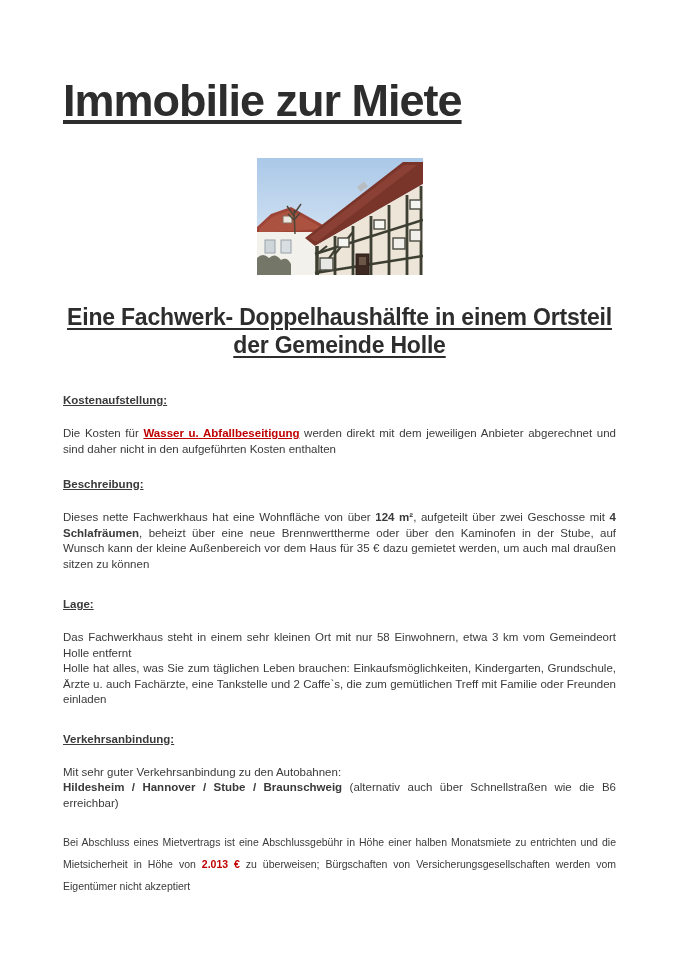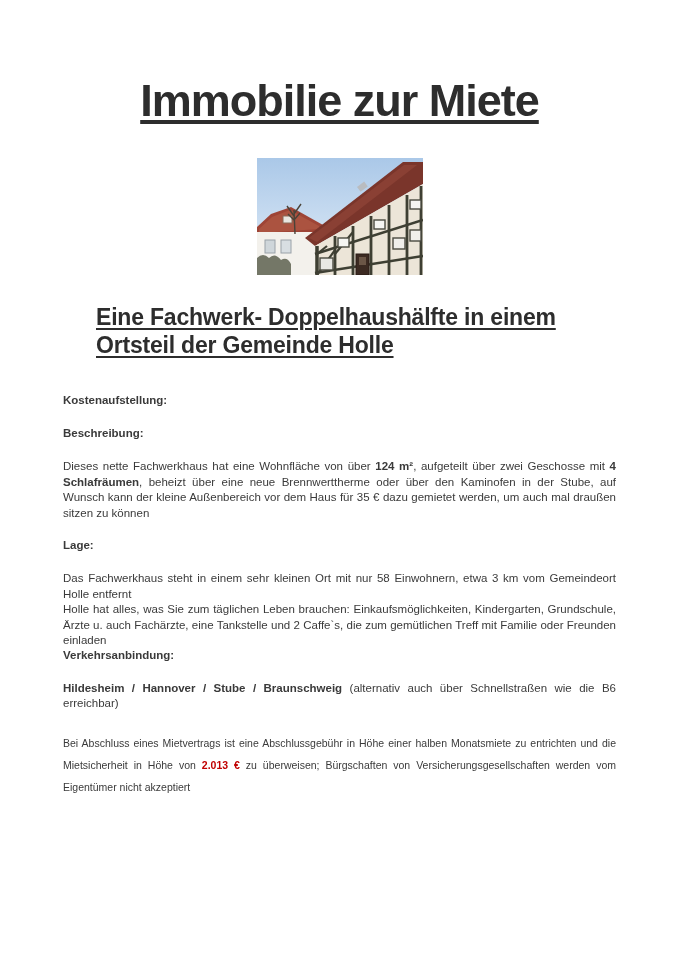--- a/index.html
+++ b/index.html
@@ -6,60 +6,61 @@
   body{
     width:679px;height:960px;background:#ffffff;overflow:hidden;
     font-family:"Liberation Sans","DejaVu Sans",sans-serif;
     -webkit-font-smoothing:antialiased;
   }
   .page{width:679px;height:960px;position:relative;}
   .content{padding:0 63px;}
 
   .doc-title{
     margin-top:76px;
-    text-align:center;
+    text-align:left;
     font-size:45px;
     font-weight:bold;
     letter-spacing:-1px;
     color:var(--title,#2d2d2d);
     text-decoration:underline;
     text-underline-offset:4px;
     line-height:1.1;
   }
 
   .photo-wrap{
     margin-top:32px;
     display:flex;
     justify-content:center;
   }
   .photo{
     width:166px;height:117px;display:block;
   }
 
   .doc-subtitle{
     margin-top:28px;
+    text-align:center;
     font-size:23px;
     font-weight:bold;
     color:var(--title,#2d2d2d);
     text-decoration:underline;
     text-underline-offset:3px;
     line-height:1.25;
     letter-spacing:-0.2px;
-    margin-left:33px;
   }
 
   .section-heading{
     font-size:11.5px;
     font-weight:bold;
     color:var(--text,#3a3a3a);
+    text-decoration:underline;
   }
   .h1{margin-top:34px;}
   .h2{margin-top:21px;}
-  .h3{margin-top:18px;}
-  .h4{}
+  .h3{margin-top:26px;}
+  .h4{margin-top:25px;}
 
   .para{
     margin-top:20px;
     font-size:11.5px;
     line-height:15.5px;
     color:var(--text,#3a3a3a);
     text-align:justify;
     white-space:pre-line;
   }
 
@@ -137,27 +138,29 @@
         <rect x="99" y="96" width="13" height="21" fill="#3c2a22" stroke="#2a1d17" stroke-width="1"></rect>
         <rect x="102" y="99" width="7" height="8" fill="#6b5647"></rect>
         <rect x="136" y="80" width="12" height="11" fill="#f0efeb" stroke="#4a4b40" stroke-width="1.4"></rect>
         <rect x="153" y="72" width="11" height="11" fill="#f0efeb" stroke="#4a4b40" stroke-width="1.4"></rect>
       </svg>
     </div>
 
     <div class="doc-subtitle">Eine Fachwerk- Doppelhaushälfte in einem Ortsteil der Gemeinde Holle</div>
 
     <div class="section-heading h1">Kostenaufstellung:</div>
+    <div class="para"><span>Die Kosten für </span><span class="b red u">Wasser u. Abfallbeseitigung</span><span> werden direkt mit dem jeweiligen Anbieter abgerechnet und sind daher nicht in den aufgeführten Kosten enthalten</span></div>
 
     <div class="section-heading h2">Beschreibung:</div>
     <div class="para"><span>Dieses nette Fachwerkhaus hat eine Wohnfläche von über </span><span class="b">124 m²</span><span>, aufgeteilt über zwei Geschosse mit </span><span class="b">4 Schlafräumen</span><span>, beheizt über eine neue Brennwerttherme oder über den Kaminofen in der Stube, auf Wunsch kann der kleine Außenbereich vor dem Haus für 35 € dazu gemietet werden, um auch mal draußen sitzen zu können</span></div>
 
     <div class="section-heading h3">Lage:</div>
     <div class="para"><span>Das Fachwerkhaus steht in einem sehr kleinen Ort mit nur 58 Einwohnern, etwa 3 km vom Gemeindeort Holle entfernt
 Holle hat alles, was Sie zum täglichen Leben brauchen: Einkaufsmöglichkeiten, Kindergarten, Grundschule, Ärzte u. auch Fachärzte, eine Tankstelle und 2 Caffe`s, die zum gemütlichen Treff mit Familie oder Freunden einladen</span></div>
 
     <div class="section-heading h4">Verkehrsanbindung:</div>
-    <div class="para"><span class="b">Hildesheim / Hannover / Stube / Braunschweig</span><span> (alternativ auch über Schnellstraßen wie die B6 erreichbar)</span></div>
+    <div class="para"><span>Mit sehr guter Verkehrsanbindung zu den Autobahnen:
+</span><span class="b">Hildesheim / Hannover / Stube / Braunschweig</span><span> (alternativ auch über Schnellstraßen wie die B6 erreichbar)</span></div>
 
     <div class="footnote"><span>Bei Abschluss eines Mietvertrags ist eine Abschlussgebühr in Höhe einer halben Monatsmiete zu entrichten und die Mietsicherheit in Höhe von  </span><span class="b red">2.013 €</span><span>  zu überweisen; Bürgschaften von Versicherungsgesellschaften werden vom Eigentümer nicht akzeptiert</span></div>
 
   </div>
 </div>
 
 </body></html>

